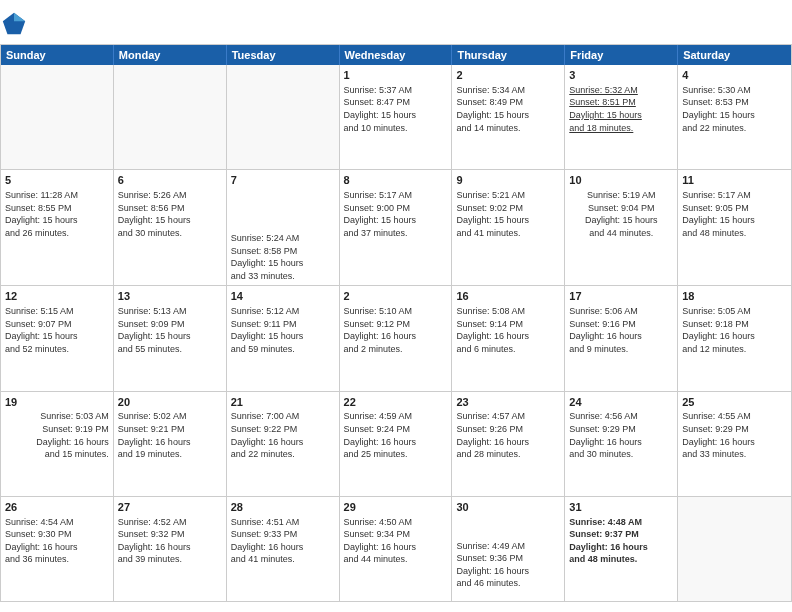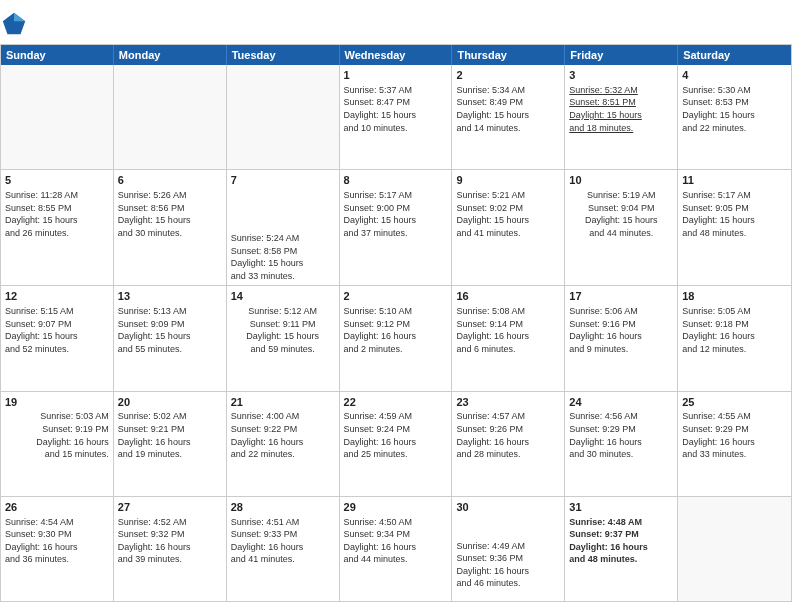--- a/index.html
+++ b/index.html
@@ -248,21 +248,21 @@
           </div>
           <div class="cal-cell">
             <span class="day-num">13</span>
             <div class="cell-text" style="white-space: pre-line;">Sunrise: 5:13 AM
 Sunset: 9:09 PM
 Daylight: 15 hours
 and 55 minutes.</div>
           </div>
           <div class="cal-cell">
             <span class="day-num">14</span>
-            <div class="cell-text" style="white-space: pre-line; text-align: center;">Sunrise: 5:12 AM
+            <div class="cell-text" style="white-space: pre-line;">Sunrise: 5:12 AM
 Sunset: 9:11 PM
 Daylight: 15 hours
 and 59 minutes.</div>
           </div>
           <div class="cal-cell">
             <span class="day-num">2</span>
             <div class="cell-text" style="white-space: pre-line;">Sunrise: 5:10 AM
 Sunset: 9:12 PM
 Daylight: 16 hours
 and 2 minutes.</div>
@@ -299,21 +299,21 @@
           </div>
           <div class="cal-cell">
             <span class="day-num">20</span>
             <div class="cell-text" style="white-space: pre-line;">Sunrise: 5:02 AM
 Sunset: 9:21 PM
 Daylight: 16 hours
 and 19 minutes.</div>
           </div>
           <div class="cal-cell">
             <span class="day-num">21</span>
-            <div class="cell-text" style="white-space: pre-line;">Sunrise: 4:00 AM
+            <div class="cell-text" style="white-space: pre-line;">Sunrise: 7:00 AM
 Sunset: 9:22 PM
 Daylight: 16 hours
 and 22 minutes.</div>
           </div>
           <div class="cal-cell">
             <span class="day-num">22</span>
             <div class="cell-text" style="white-space: pre-line;">Sunrise: 4:59 AM
 Sunset: 9:24 PM
 Daylight: 16 hours
 and 25 minutes.</div>

